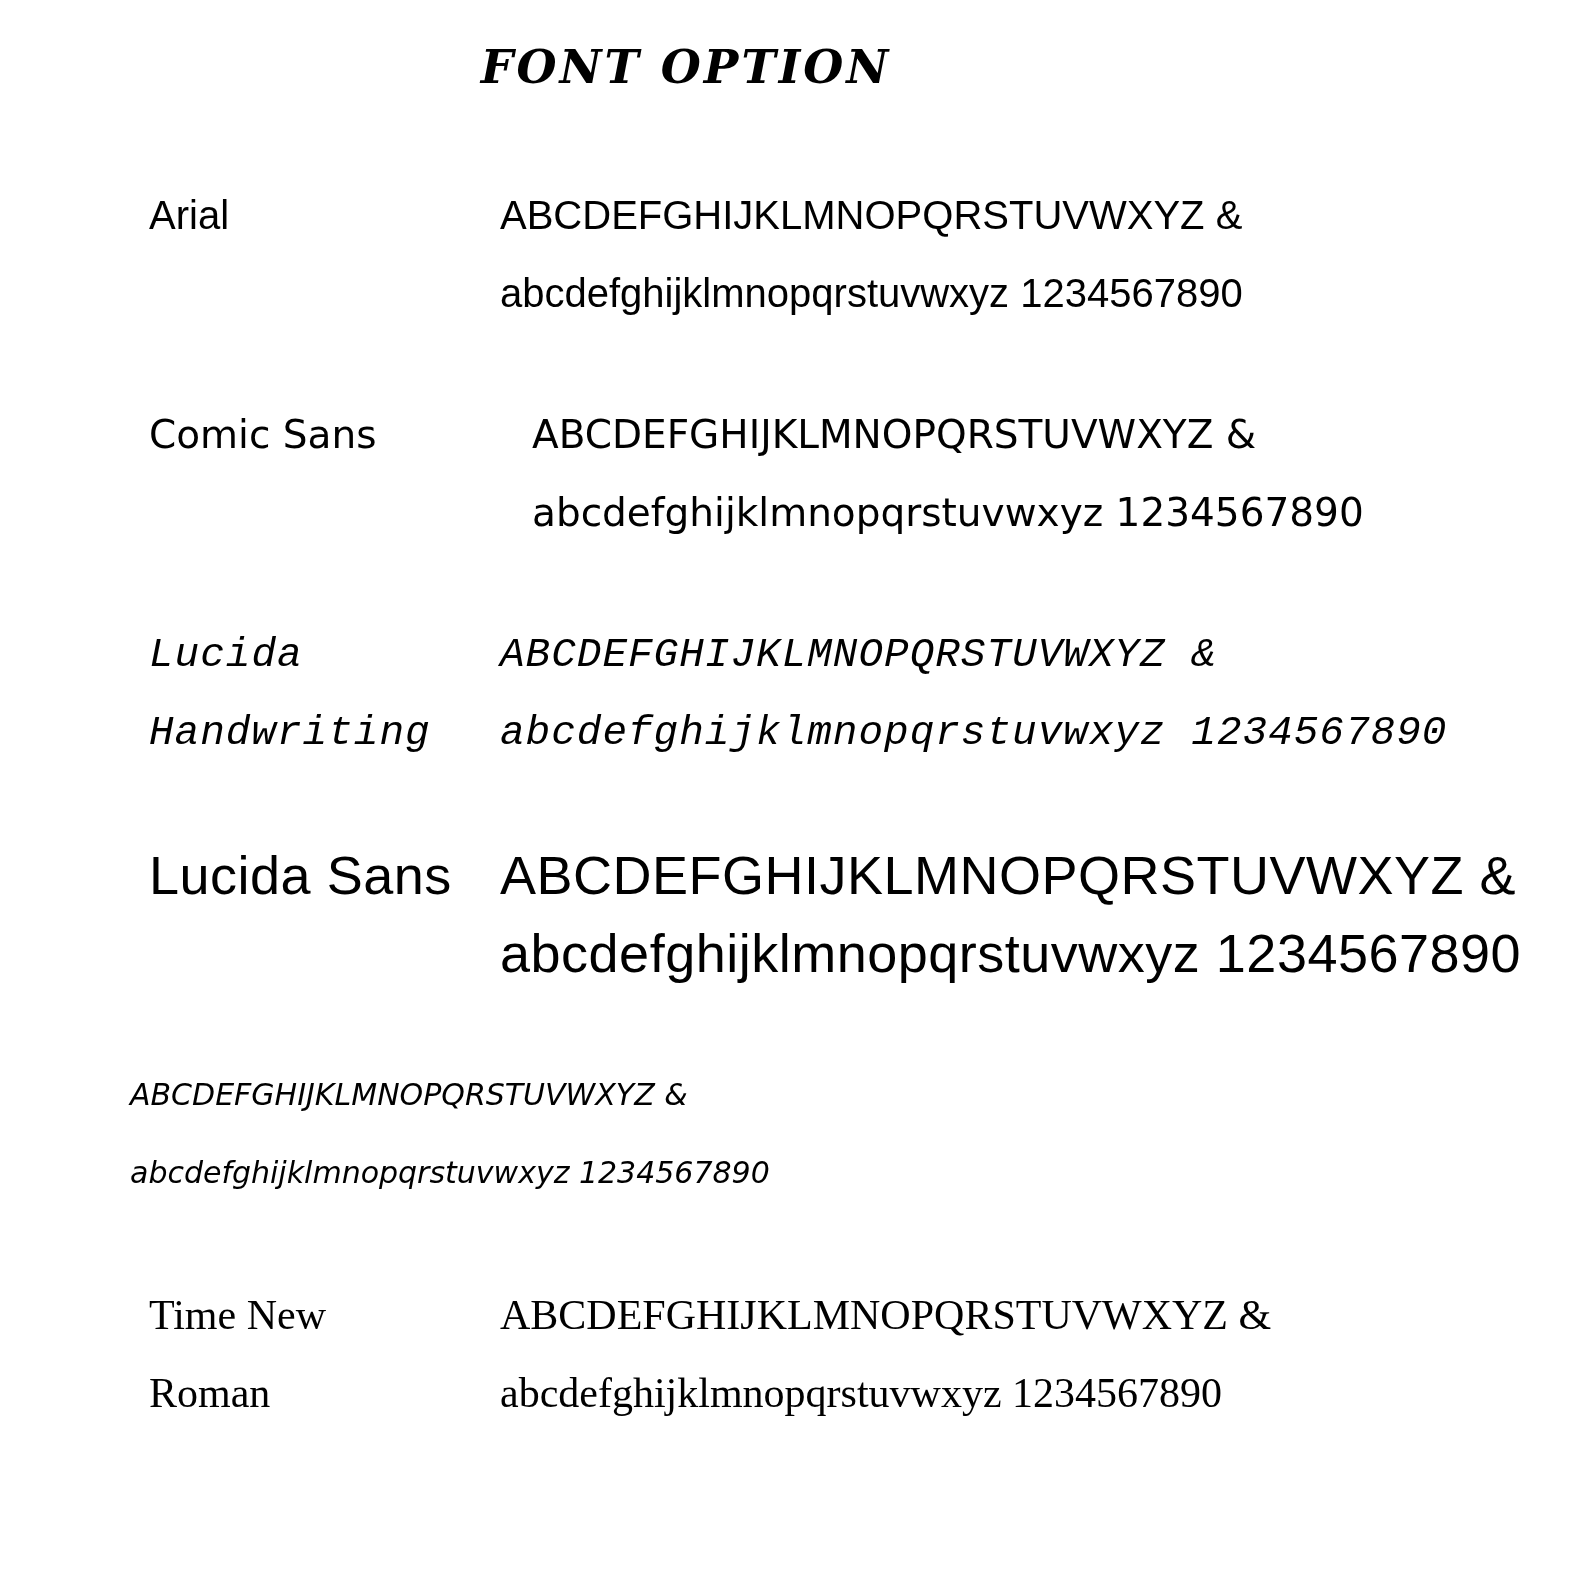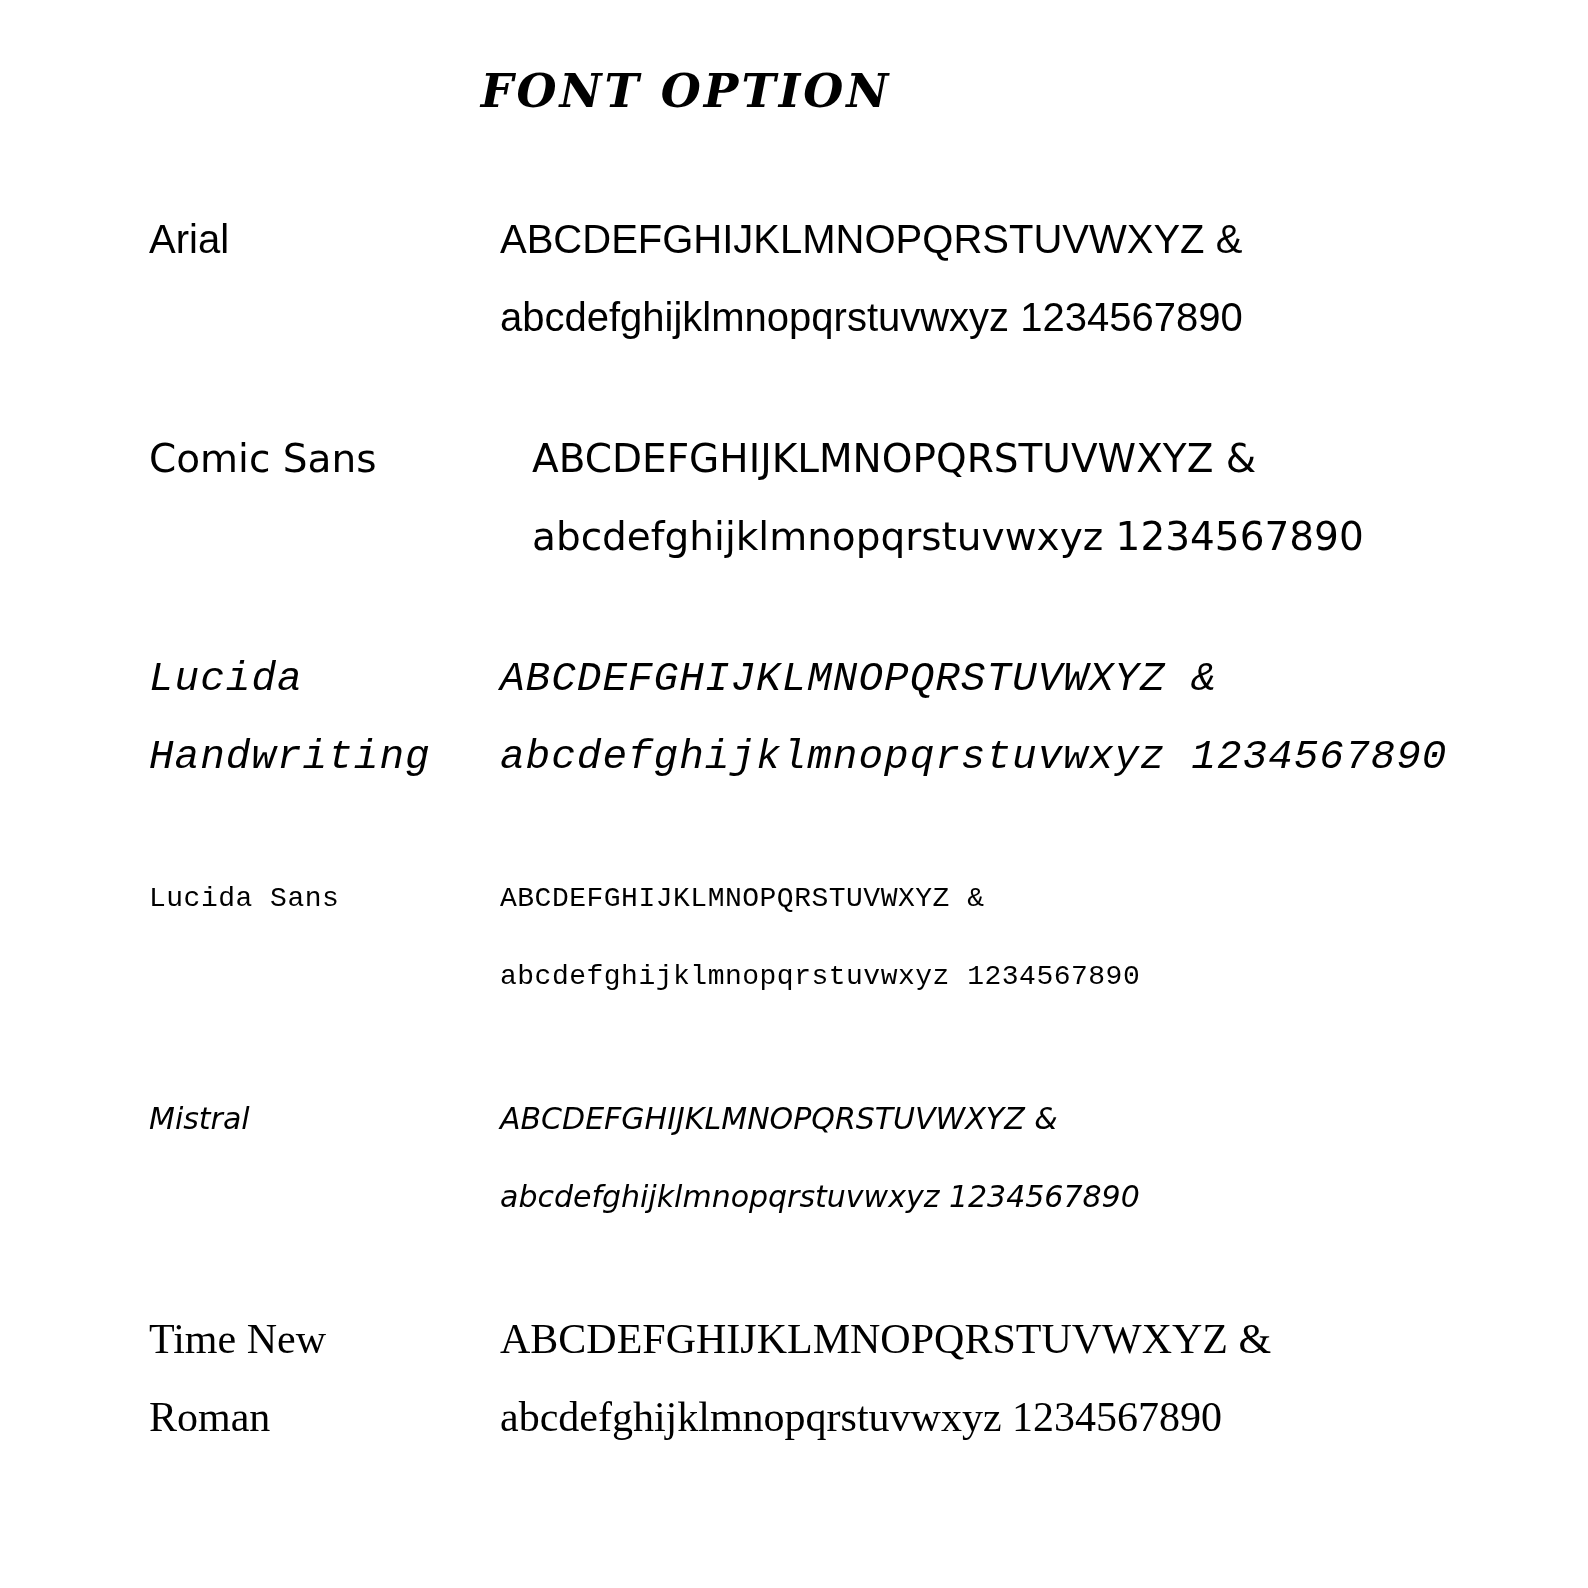--- a/index.html
+++ b/index.html
@@ -11,21 +11,21 @@
     height: 1588px;
     background: #ffffff;
     color: #000000;
     font-family: "Liberation Sans", sans-serif;
     overflow: hidden;
   }
   .sheet {
     width: 1372px;
     height: 1588px;
     box-sizing: border-box;
-    padding-top: 64px;
+    padding-top: 40px;
   }
   .title {
     text-align: center;
     font-family: "DejaVu Serif", serif;
     font-style: italic;
     font-weight: bold;
     font-size: 46px;
     letter-spacing: 3px;
   }
   .rows {
@@ -42,21 +42,21 @@
     margin-left: 19px;
   }
   .sample .line {
     line-height: 78px;
     white-space: nowrap;
   }
   
   .f-arial       { font-family: "Liberation Sans", sans-serif; font-size: 40px; }
   .f-comic       { font-family: "DejaVu Sans", sans-serif; font-size: 39px; gap: 32px; }
   .f-lucida-hand { font-family: Liberation Mono, monospace; font-style: italic; font-size: 41px; letter-spacing: 1px; }
-  .f-lucida-sans { font-family: Liberation Mono, monospace; font-size: 28px; letter-spacing: 0.5px; }
+  .f-lucida-sans { font-family: Liberation Sans, sans-serif; font-size: 54px; letter-spacing: 0.5px; }
   .f-mistral     { font-family: "DejaVu Sans", sans-serif; font-style: italic; font-size: 30px; }
   .f-times       { font-family: "Liberation Serif", serif; font-size: 42px; }
 </style>
 </head>
 <body>
 
 <div class="sheet">
 
   <div class="title">FONT OPTION</div>
 
@@ -89,21 +89,20 @@
 
     <div class="row f-lucida-sans">
       <div class="label">Lucida Sans</div>
       <div class="sample">
         <div class="line">ABCDEFGHIJKLMNOPQRSTUVWXYZ &amp;</div>
         <div class="line">abcdefghijklmnopqrstuvwxyz 1234567890</div>
       </div>
     </div>
 
     <div class="row f-mistral">
-      <div class="label">Mistral</div>
       <div class="sample">
         <div class="line">ABCDEFGHIJKLMNOPQRSTUVWXYZ &amp;</div>
         <div class="line">abcdefghijklmnopqrstuvwxyz 1234567890</div>
       </div>
     </div>
 
     <div class="row f-times">
       <div class="label">Time New
 Roman</div>
       <div class="sample">

